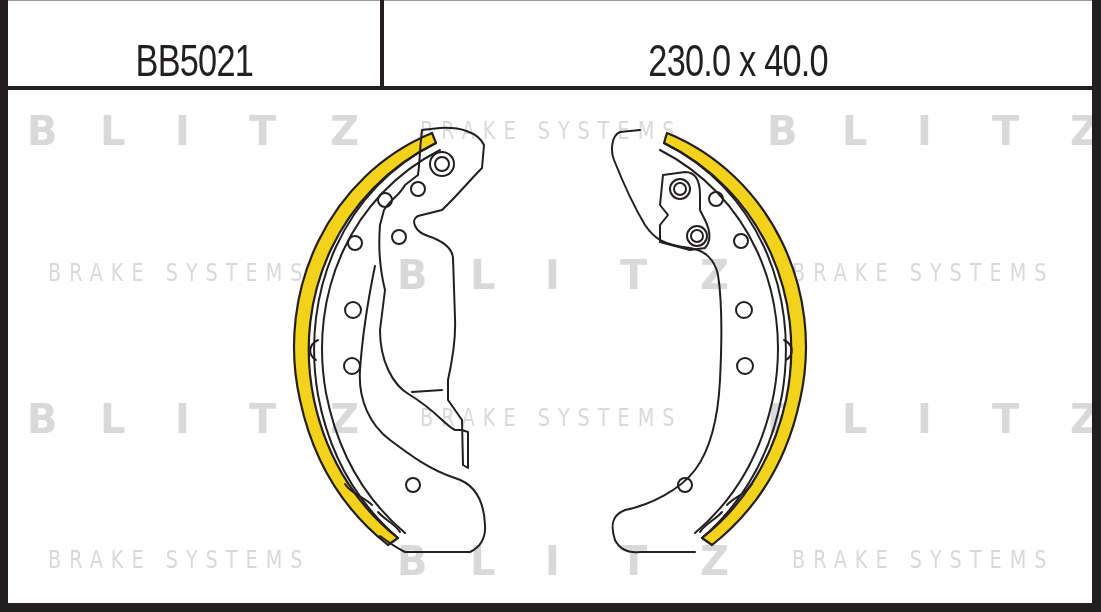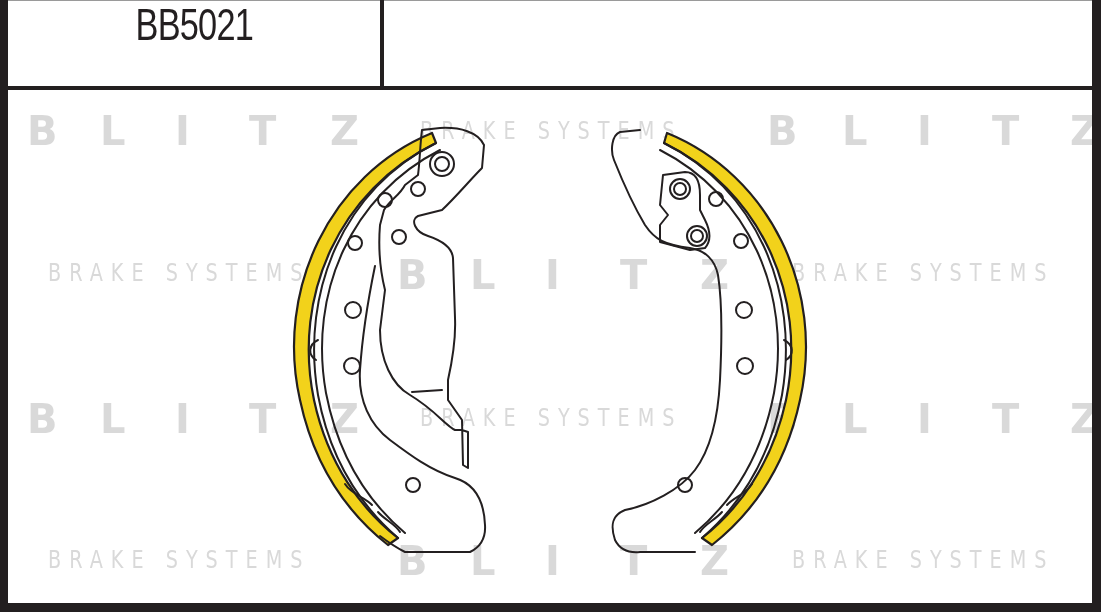--- a/index.html
+++ b/index.html
@@ -4,21 +4,21 @@
 <style>
   html, body { margin: 0; padding: 0; background: #ffffff; }
   body { width: 1101px; height: 612px; position: relative; overflow: hidden; font-family: "Liberation Sans", sans-serif; }
   .frame { position: absolute; left: 0; top: 0; width: 1101px; height: 612px; box-sizing: border-box; }
   .border-left { position: absolute; left: 0; top: 0; width: 8px; height: 612px; background: #231f20; }
   .border-right { position: absolute; right: 0; top: 0; width: 9px; height: 612px; background: #231f20; }
   .border-bottom { position: absolute; left: 0; bottom: 0; width: 1101px; height: 9px; background: #231f20; }
   .border-top { position: absolute; left: 0; top: 0; width: 1101px; height: 1px; background: #9a9a9a; }
   .header-sep { position: absolute; left: 0; top: 86px; width: 1101px; height: 4px; background: #231f20; }
   .header-vsep { position: absolute; left: 380px; top: 0; width: 4px; height: 88px; background: #231f20; }
-  .cell { position: absolute; top: 0; height: 86px; display: flex; align-items: flex-start; justify-content: center;
+  .cell { position: absolute; top: 0; height: 86px; display: flex; align-items: flex-end; justify-content: center;
           font-family: "Liberation Sans Narrow", "Liberation Sans", sans-serif; color: #231f20; font-size: 44px; letter-spacing: -1px; }
   .cell-code { left: 8px; width: 372px; }
   .cell-size { left: 384px; width: 708px; }
   .cell span { display: inline-block; transform: scaleX(0.78); transform-origin: center; }
   .wm { position: absolute; color: #d9d9d9; white-space: nowrap; pointer-events: none; }
   .wm-blitz { font-family: "DejaVu Sans", sans-serif; font-weight: bold; font-size: 40px; letter-spacing: 0; }
   .wm-blitz span { display: inline-block; width: 0; text-align: center; position: absolute; }
   .wm-brake { font-family: "DejaVu Sans", sans-serif; font-size: 24px; letter-spacing: 10px; font-weight: normal; }
   .wm-brake span { display: inline-block; transform: scaleX(0.8); transform-origin: left; }
   svg.drawing { position: absolute; left: 0; top: 0; }
@@ -130,20 +130,23 @@
         <path d="M 784 340 C 794 345, 794 355, 786 360"></path>
         <path d="M 752 484 C 745 495, 734 497, 727 505"></path>
         <path d="M 722 512 C 715 520, 705 524, 700 532"></path>
       </g>
     </g>
   </svg>
 
   <div class="cell cell-code">
     <span>BB5021</span>
   </div>
+  <div class="cell cell-size">
+    <span>230.0 x 40.0</span>
+  </div>
 
   <div class="border-top"></div>
   <div class="header-sep"></div>
   <div class="header-vsep"></div>
   <div class="border-left"></div>
   <div class="border-right"></div>
   <div class="border-bottom"></div>
 </div>
 
 </body></html>

